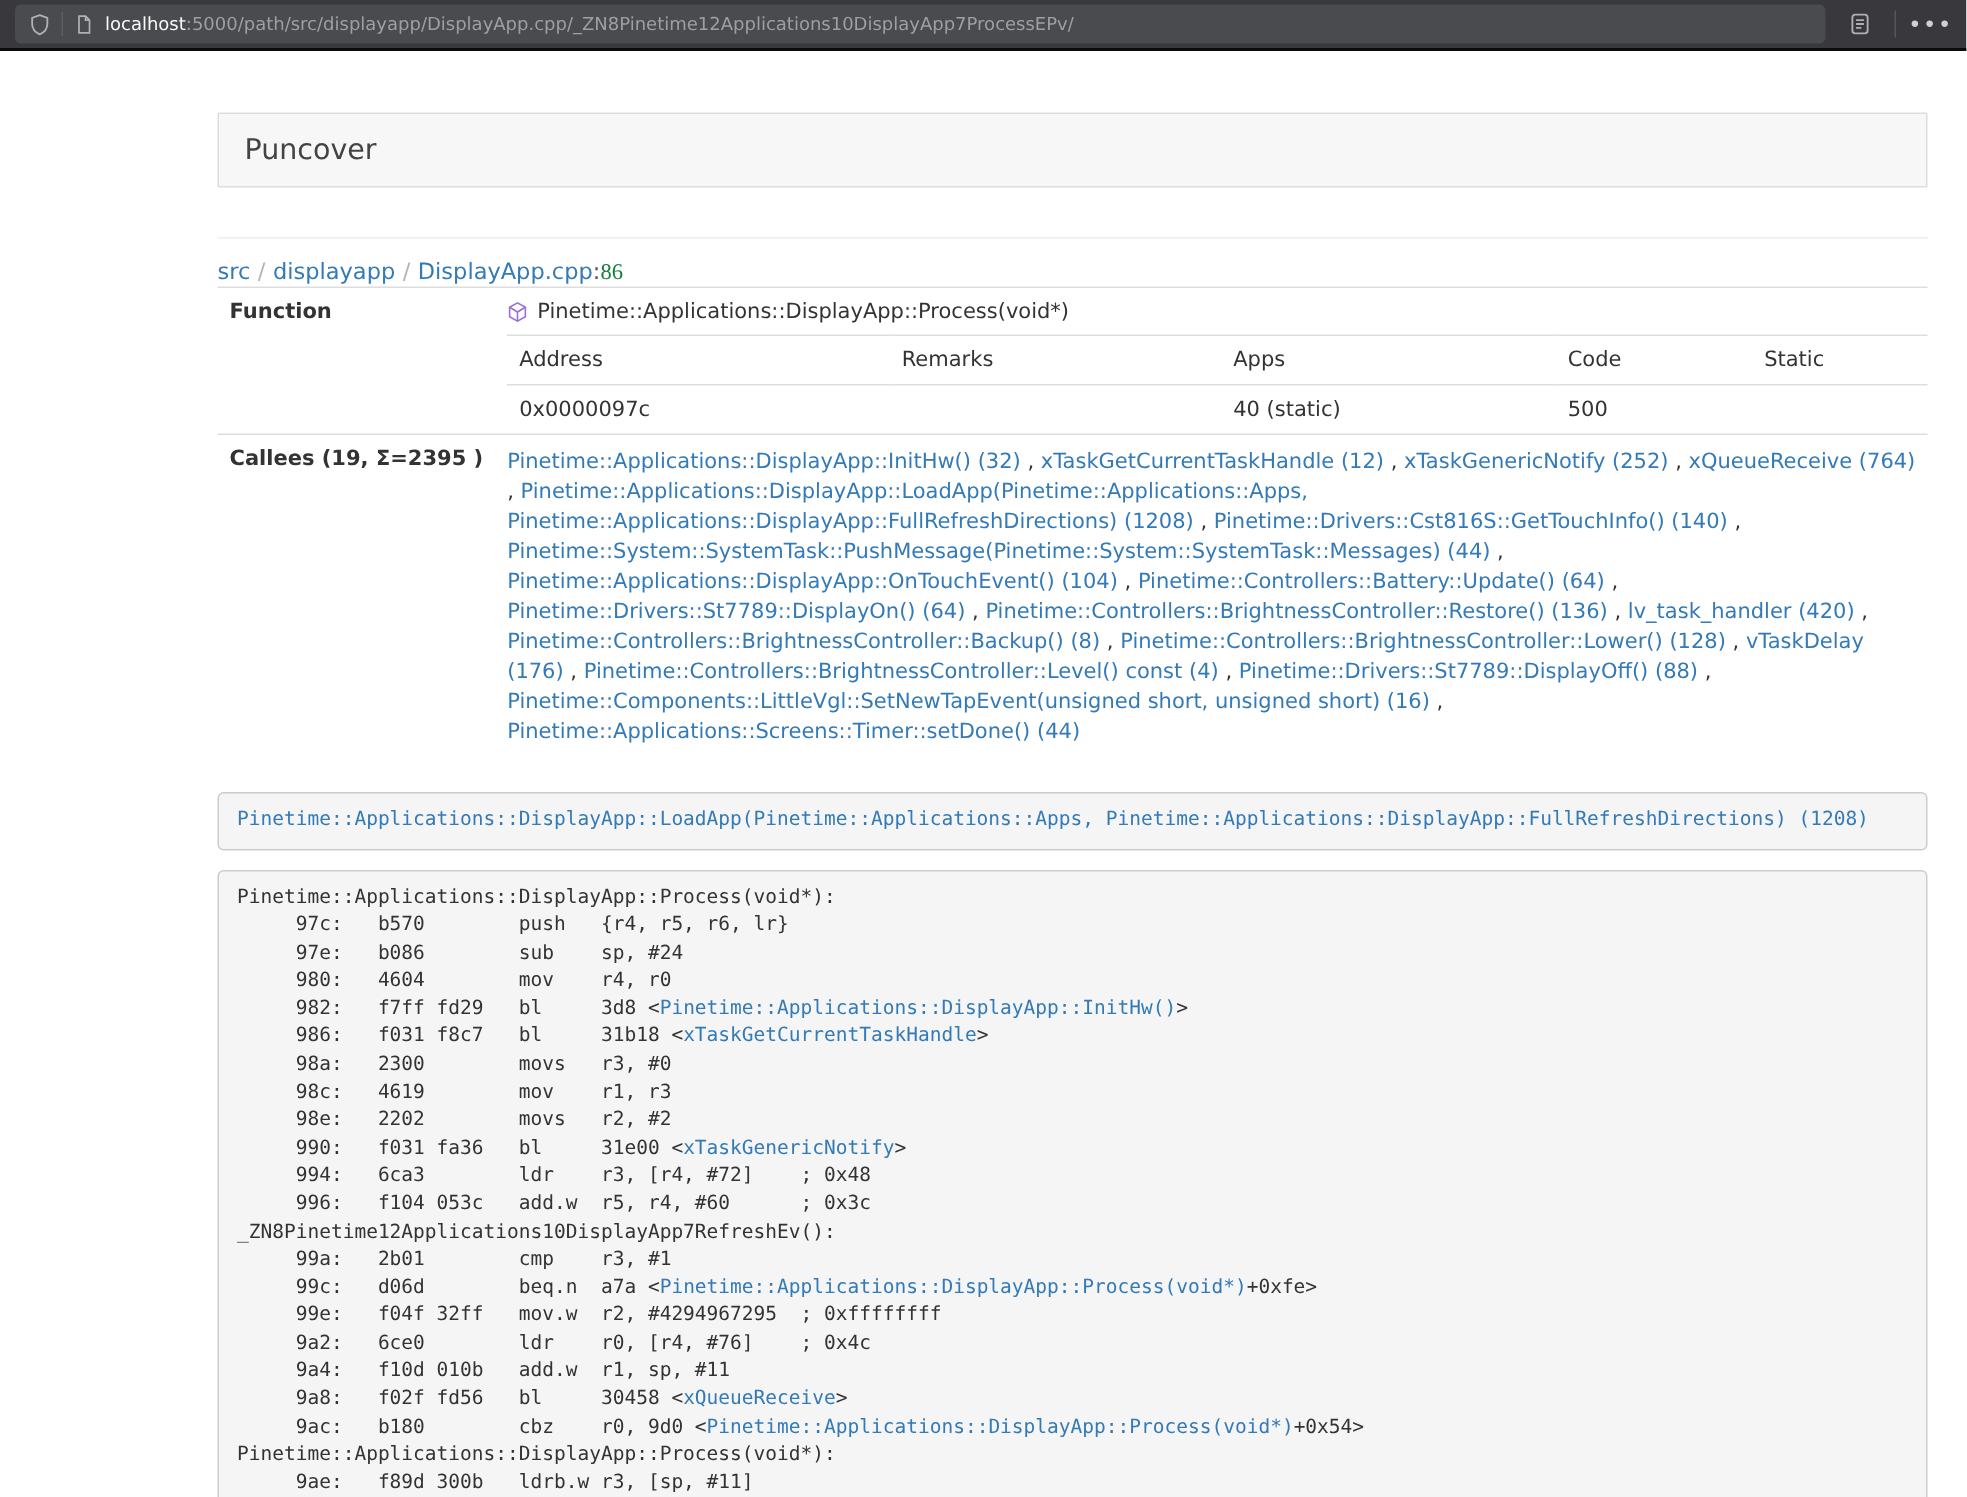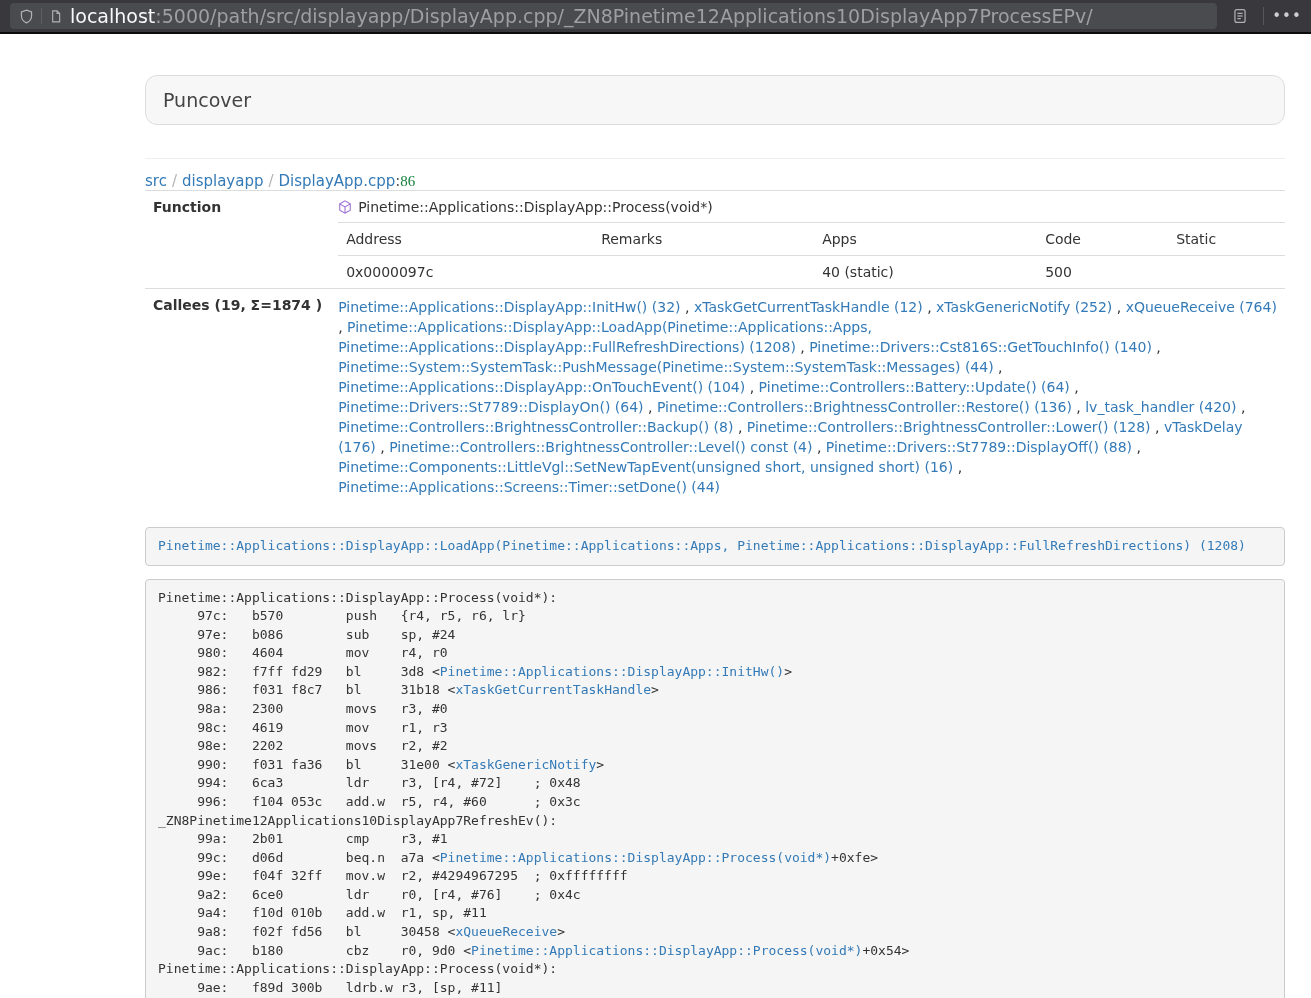--- a/index.html
+++ b/index.html
@@ -18,21 +18,21 @@
     border-bottom: 2px solid #0b0b0d;
     display: flex; align-items: center;
     padding: 0 10px; gap: 9px;
   }
   .urlbar {
     flex: 1; height: 26px;
     background: var(--urlbar_bg, #4a4b4f);
     border-radius: 4px;
     display: flex; align-items: center;
     padding: 0 9px; gap: 7px;
-    font-size: 19px;
+    font-size: 12px;
     color: #b1b1b3;
     overflow: hidden; white-space: nowrap;
   }
   .urlbar svg { flex: 0 0 auto; }
   .vsep { width: 1px; height: 16px; background: #5e5e62; flex: 0 0 auto; }
   .url-host { color: #f9f9fa; }
   .url-path { color: #9f9fa3; }
   .chrome-btn {
     width: 28px; height: 26px;
     display: flex; align-items: center; justify-content: center;
@@ -40,21 +40,21 @@
   }
   .chrome-sep { width: 1px; height: 18px; background: #55555a; flex: 0 0 auto; }
   .dots { font-size: 15px; letter-spacing: 1px; color: #cfcfd1; line-height: 0; }
 
   
   .container { width: 1140px; margin-left: 145px; }
   .panel {
     margin-top: 41px;
     background: #f7f7f7;
     border: 1px solid #ddd;
-    border-radius: 12px;
+    border-radius: 1px;
     padding: 13px 17px;
     font-size: 19px;
     color: #444;
   }
   hr.rule { border: none; border-top: 1px solid #eee; margin: 33px 0 0 0; }
 
   .breadcrumbs { margin: 13px 0 0 0; font-size: 15px; }
   .breadcrumbs a { color: var(--link, #337ab7); text-decoration: none; }
   .bsep { color: #b4b4b4; margin: 0 5px; }
   .bc-colon { color: #555; }
@@ -170,21 +170,21 @@
                 <td></td>
                 <td>40 (static)</td>
                 <td>500</td>
                 <td></td>
               </tr>
             </tbody>
           </table>
         </td>
       </tr>
       <tr>
-        <th>Callees (19, Σ=1874 )</th>
+        <th>Callees (19, Σ=2395 )</th>
         <td class="callees"><a href="#">Pinetime::Applications::DisplayApp::InitHw() (32)</a><span class="sep"> , </span><a href="#">xTaskGetCurrentTaskHandle (12)</a><span class="sep"> , </span><a href="#">xTaskGenericNotify (252)</a><span class="sep"> , </span><a href="#">xQueueReceive (764)</a><span class="sep"> , </span><a href="#">Pinetime::Applications::DisplayApp::LoadApp(Pinetime::Applications::Apps, Pinetime::Applications::DisplayApp::FullRefreshDirections) (1208)</a><span class="sep"> , </span><a href="#">Pinetime::Drivers::Cst816S::GetTouchInfo() (140)</a><span class="sep"> , </span><a href="#">Pinetime::System::SystemTask::PushMessage(Pinetime::System::SystemTask::Messages) (44)</a><span class="sep"> , </span><a href="#">Pinetime::Applications::DisplayApp::OnTouchEvent() (104)</a><span class="sep"> , </span><a href="#">Pinetime::Controllers::Battery::Update() (64)</a><span class="sep"> , </span><a href="#">Pinetime::Drivers::St7789::DisplayOn() (64)</a><span class="sep"> , </span><a href="#">Pinetime::Controllers::BrightnessController::Restore() (136)</a><span class="sep"> , </span><a href="#">lv_task_handler (420)</a><span class="sep"> , </span><a href="#">Pinetime::Controllers::BrightnessController::Backup() (8)</a><span class="sep"> , </span><a href="#">Pinetime::Controllers::BrightnessController::Lower() (128)</a><span class="sep"> , </span><a href="#">vTaskDelay (176)</a><span class="sep"> , </span><a href="#">Pinetime::Controllers::BrightnessController::Level() const (4)</a><span class="sep"> , </span><a href="#">Pinetime::Drivers::St7789::DisplayOff() (88)</a><span class="sep"> , </span><a href="#">Pinetime::Components::LittleVgl::SetNewTapEvent(unsigned short, unsigned short) (16)</a><span class="sep"> , </span><a href="#">Pinetime::Applications::Screens::Timer::setDone() (44)</a></td>
       </tr>
     </tbody>
   </table>
 
   <pre class="codeblock"><a href="#" class="clink">Pinetime::Applications::DisplayApp::LoadApp(Pinetime::Applications::Apps, Pinetime::Applications::DisplayApp::FullRefreshDirections) (1208)</a></pre>
 
   <pre class="codeblock second">Pinetime::Applications::DisplayApp::Process(void*):
      97c:   b570        push   {r4, r5, r6, lr}
      97e:   b086        sub    sp, #24

